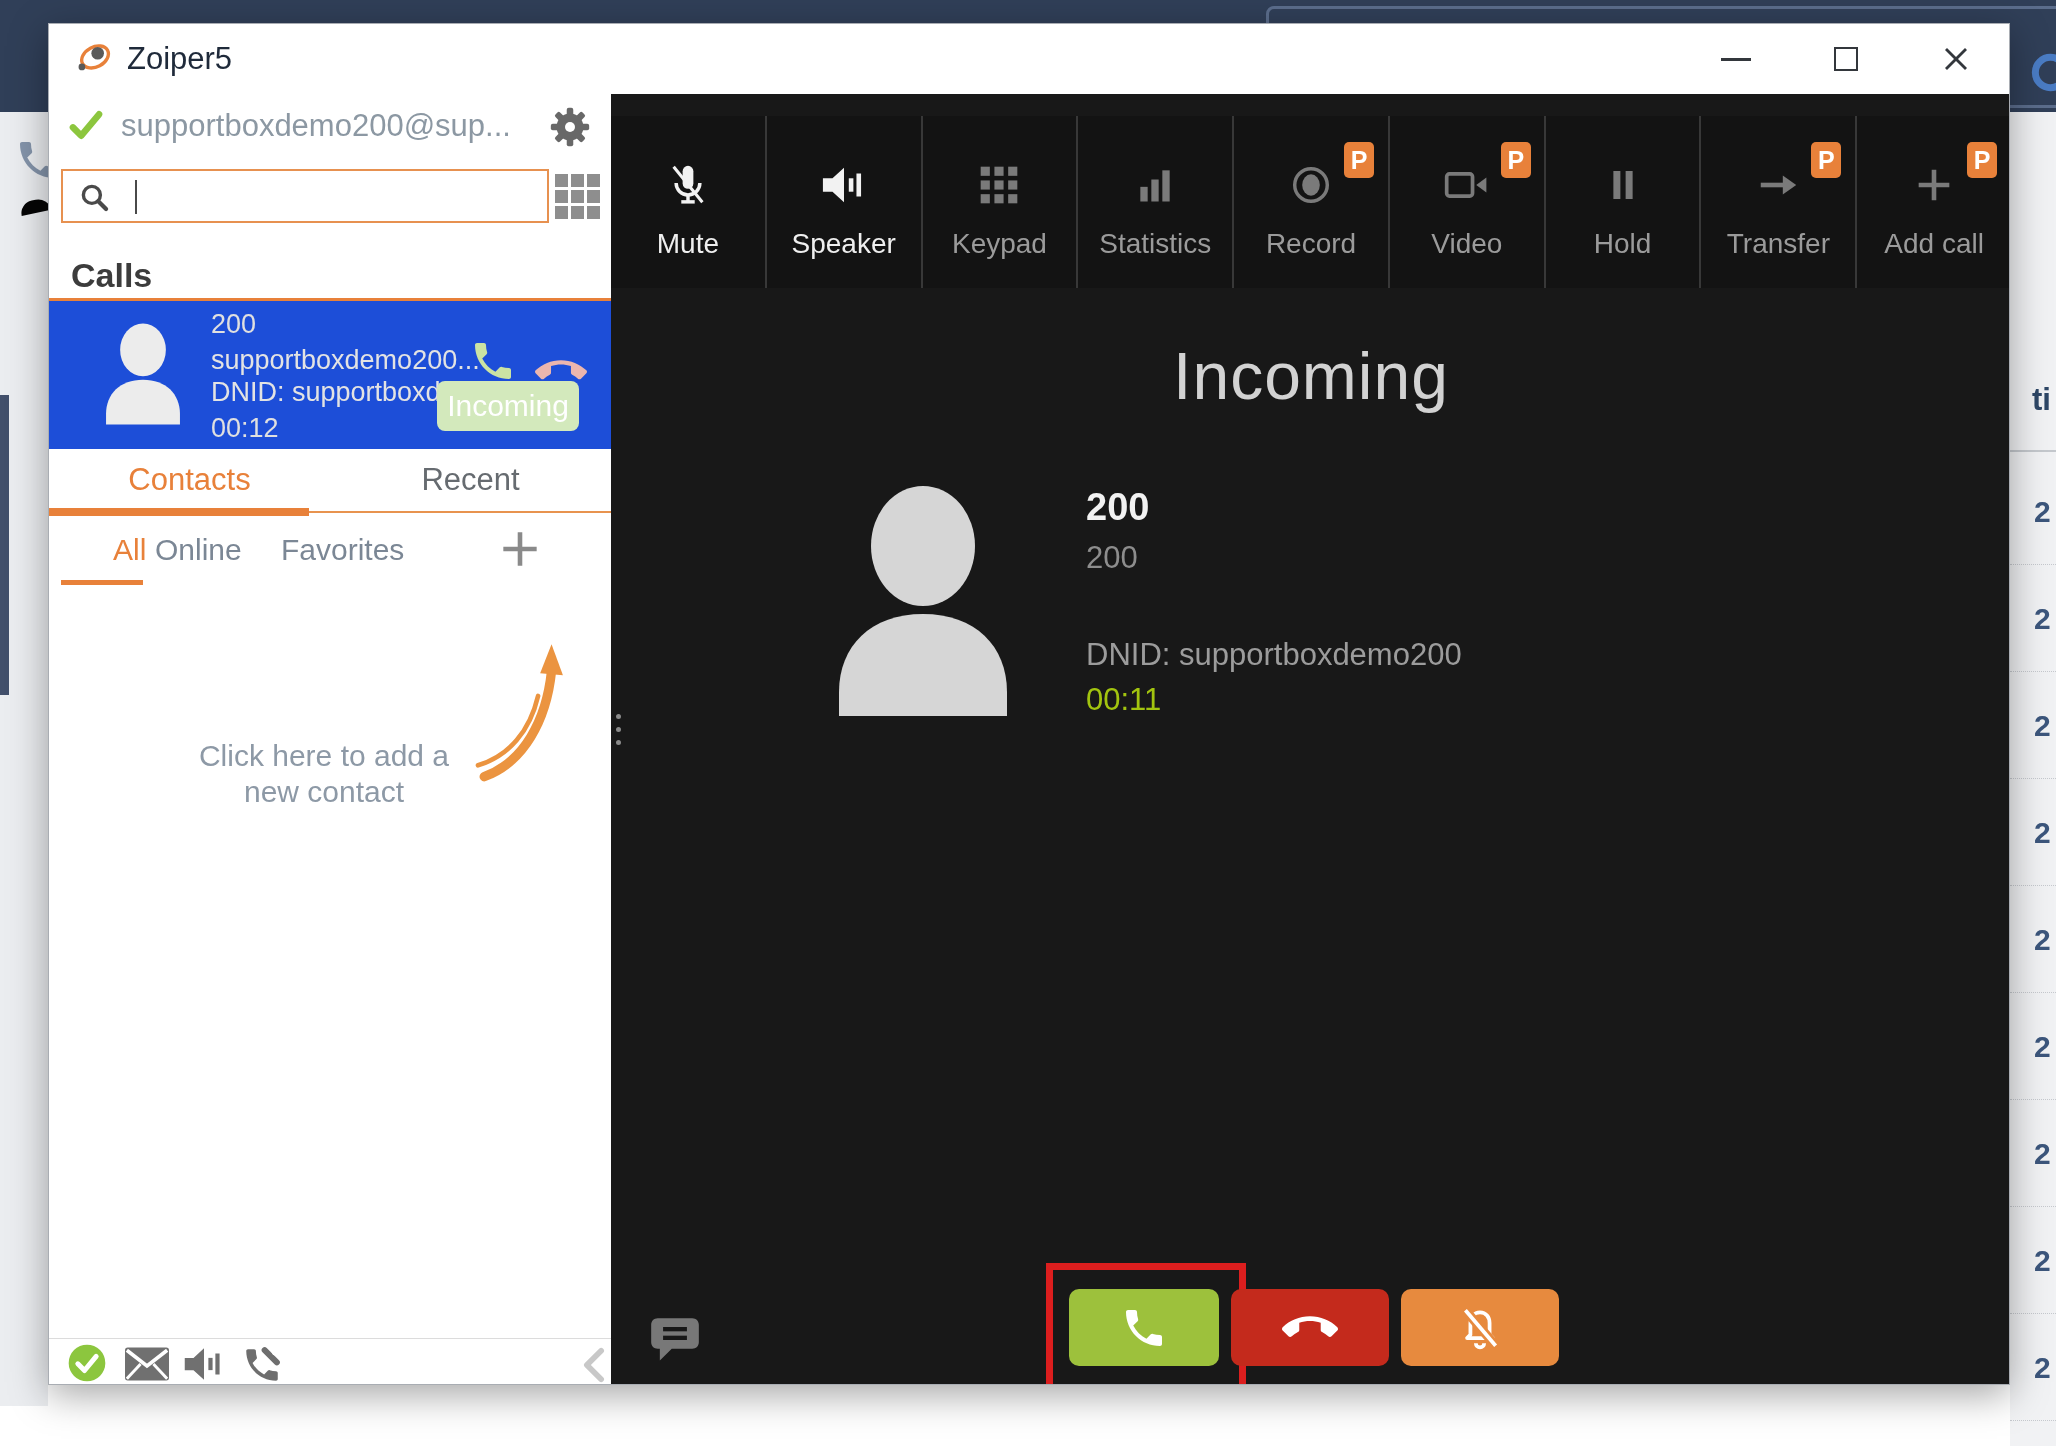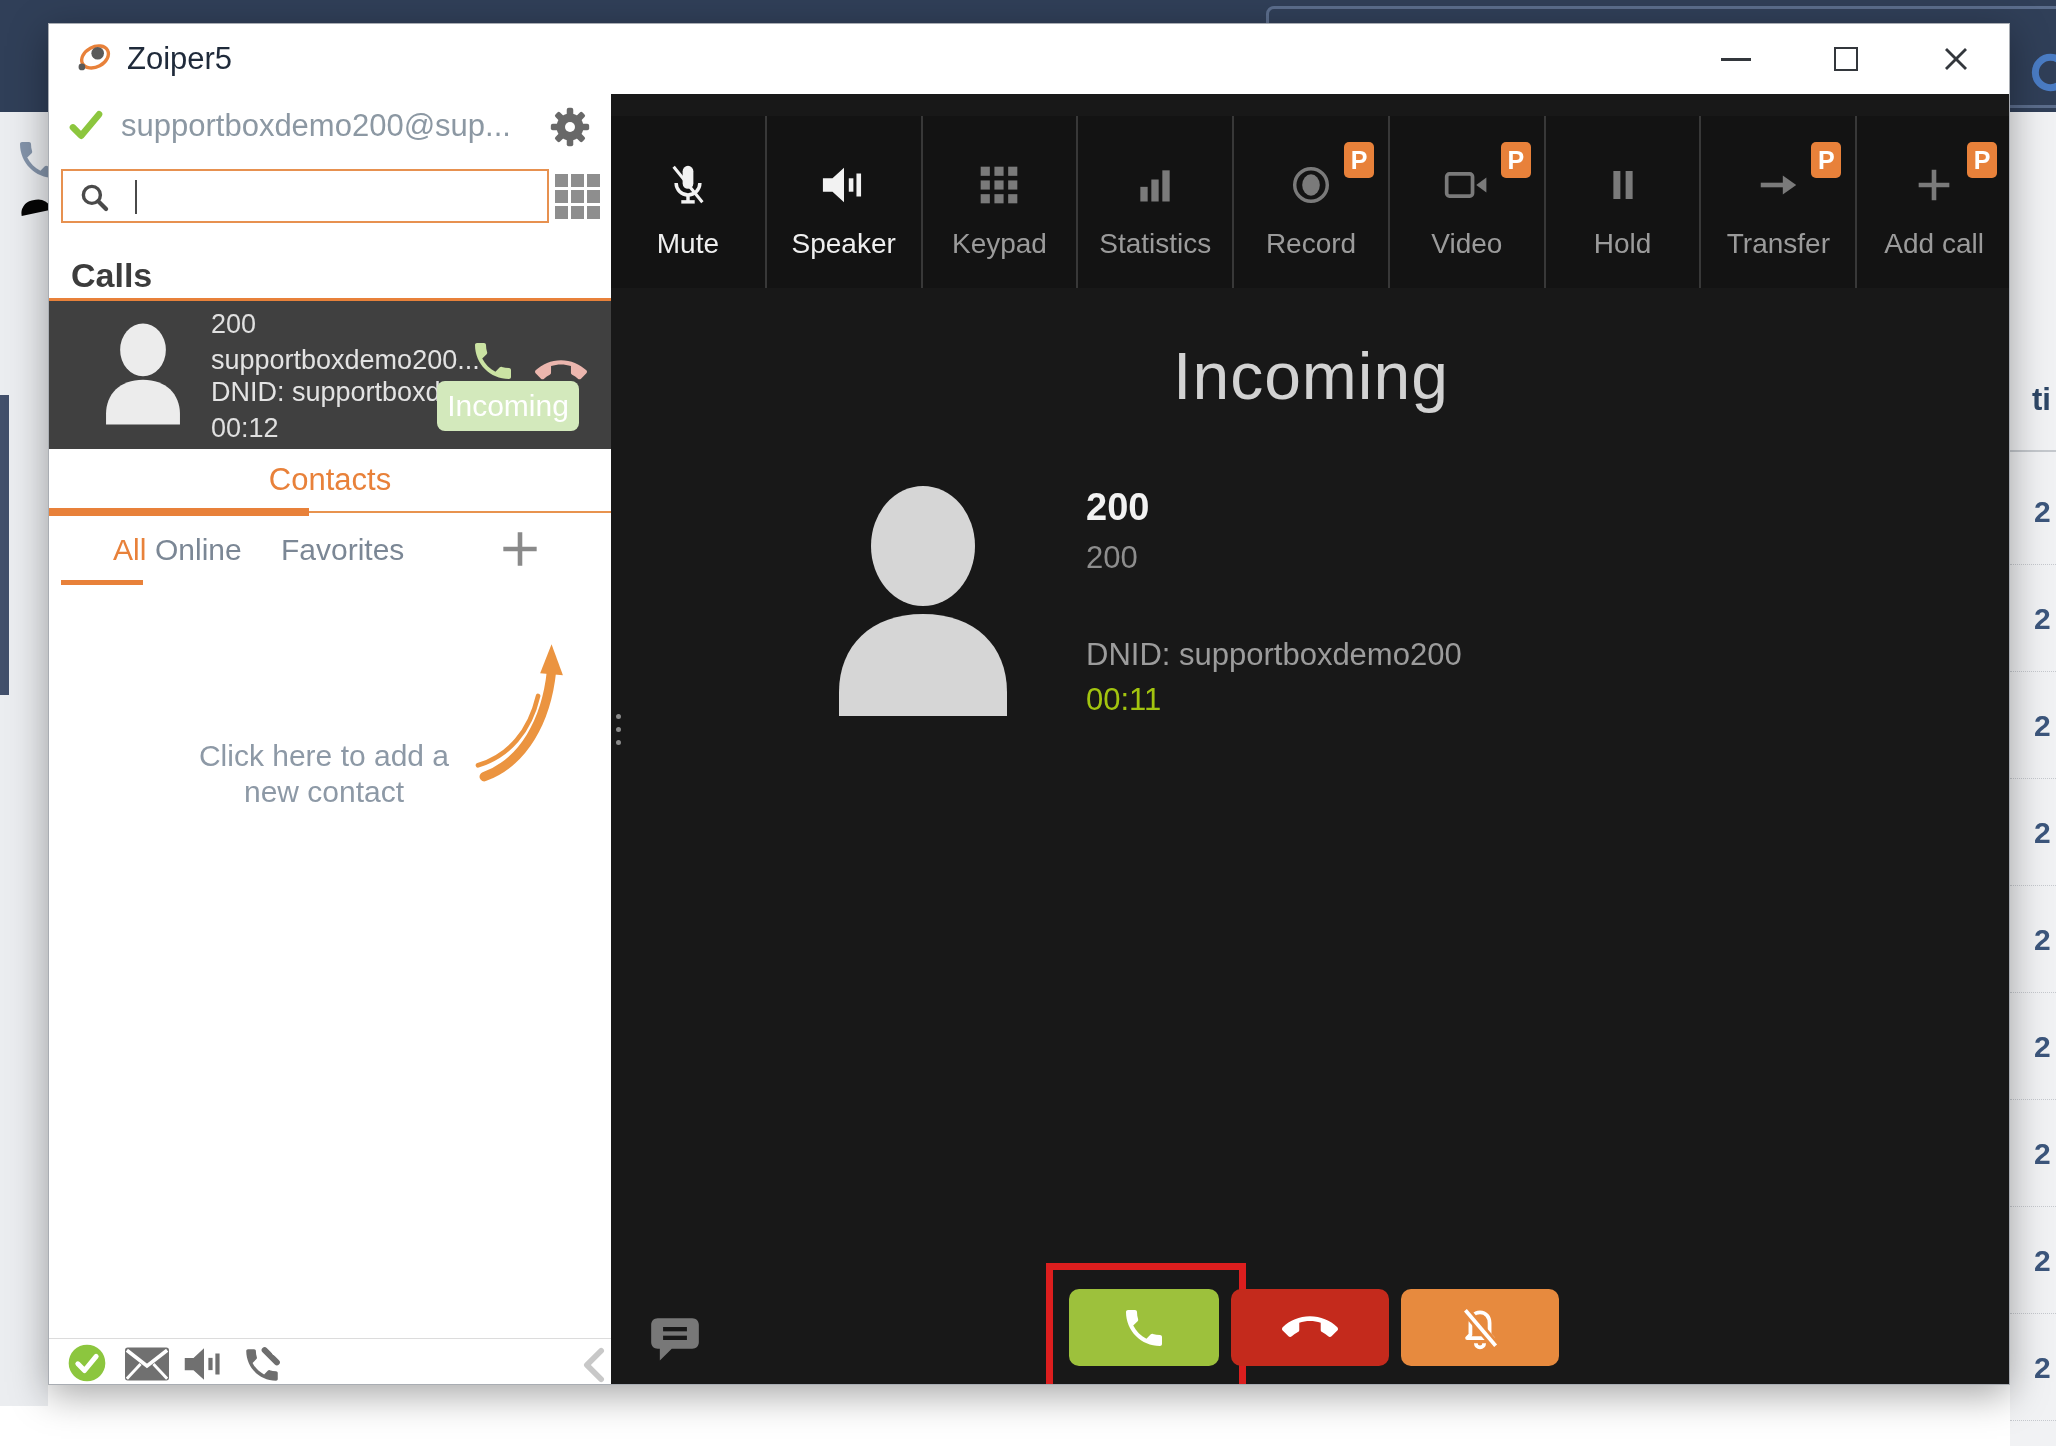--- a/index.html
+++ b/index.html
@@ -35,21 +35,21 @@
   .check-acct{position:absolute;left:18px;top:12px;}
   .acct{position:absolute;left:64px;top:10px;width:426px;font-size:31px;line-height:44px;color:#8c98a3;white-space:nowrap;overflow:hidden;margin-left:8px;}
   .gear{position:absolute;left:498px;top:10px;}
   .search{position:absolute;left:12px;top:75px;width:488px;height:54px;border:2px solid #e79150;background:#fff;box-sizing:border-box;}
   .search svg{position:absolute;left:14px;top:9px;}
   .caret{position:absolute;left:72px;top:9px;width:2px;height:34px;background:#4a4a4a;}
   .dialgrid{position:absolute;left:506px;top:80px;width:45px;height:45px;display:grid;grid-template-columns:repeat(3,13px);grid-template-rows:repeat(3,13px);gap:3px;}
   .dialgrid span{background:#8e8e8e;display:block;}
   .calls-h{position:absolute;left:22px;top:162px;font-size:34px;font-weight:bold;color:#3c3c3c;}
   .calls-line{position:absolute;left:0;top:204px;width:562px;height:3px;background:#e8813a;}
-  .call-entry{position:absolute;left:0;top:207px;width:562px;height:148px;background:#404040;}
+  .call-entry{position:absolute;left:0;top:207px;width:562px;height:148px;background:#1d4ed8;}
   .ce-avatar{position:absolute;left:50px;top:12px;color:#ececec;}
   .ce-name{position:absolute;left:162px;top:8px;font-size:27px;color:#e0e0e0;}
   .ce-detail{position:absolute;left:162px;top:44px;font-size:27px;color:#e3e3e3;white-space:nowrap;}
   .ce-dnid{position:absolute;left:162px;top:76px;font-size:27px;color:#e3e3e3;white-space:nowrap;}
   .ce-dur{position:absolute;left:162px;top:112px;font-size:27px;color:#e0e0e0;}
   .ce-answer{position:absolute;left:420px;top:36px;color:#cbe3a3;}
   .ce-decline{position:absolute;left:486px;top:44px;color:#ecb6ae;}
   .ce-badge{position:absolute;left:388px;top:80px;width:142px;height:50px;background:#d3e9bc;border-radius:8px;color:#ffffff;font-size:30px;line-height:50px;text-align:center;}
   .tabs{position:absolute;left:0;top:360px;width:562px;height:52px;display:flex;justify-content:flex-end;}
   .tab{flex:1;text-align:center;font-size:31px;line-height:52px;color:#666b70;cursor:default;}
@@ -214,20 +214,21 @@
           <path d="M6.62 10.79c1.44 2.83 3.76 5.14 6.59 6.59l2.2-2.2c.27-.27.67-.36 1.02-.24 1.12.37 2.33.57 3.57.57.55 0 1 .45 1 1V20c0 .55-.45 1-1 1-9.39 0-17-7.61-17-17 0-.55.45-1 1-1h3.5c.55 0 1 .45 1 1 0 1.25.2 2.45.57 3.57.11.35.03.74-.25 1.02l-2.2 2.2z"></path>
         </svg>
         <svg class="ce-decline" width="52" height="52" viewBox="0 0 24 24" fill="currentColor">
           <path d="M12 9c-1.6 0-3.15.25-4.6.72v3.1c0 .39-.23.74-.56.9-.98.49-1.87 1.12-2.66 1.85-.18.18-.43.29-.7.29-.28 0-.53-.11-.71-.29L.29 13.08c-.18-.17-.29-.42-.29-.7 0-.28.11-.53.29-.71C3.34 8.78 7.46 7 12 7s8.66 1.78 11.71 4.67c.18.18.29.43.29.71 0 .28-.11.53-.29.7l-2.48 2.49c-.18.18-.43.29-.71.29-.27 0-.52-.11-.7-.28-.79-.74-1.69-1.36-2.67-1.85-.33-.16-.56-.51-.56-.9v-3.1C15.15 9.25 13.6 9 12 9z"></path>
         </svg>
         <div class="ce-badge">Incoming</div>
       </div>
 
       <div class="tabs">
         <div class="tab active">Contacts</div>
+        <div class="tab">Recent</div>
       </div>
       <div class="tab-underline"></div>
       <div class="tab-underline-thin"></div>
 
       <div class="filters">
         <div class="filter f-all">All</div>
         <div class="filter f-online">Online</div>
         <div class="filter f-fav">Favorites</div>
       </div>
       <div class="filter-underline"></div>

